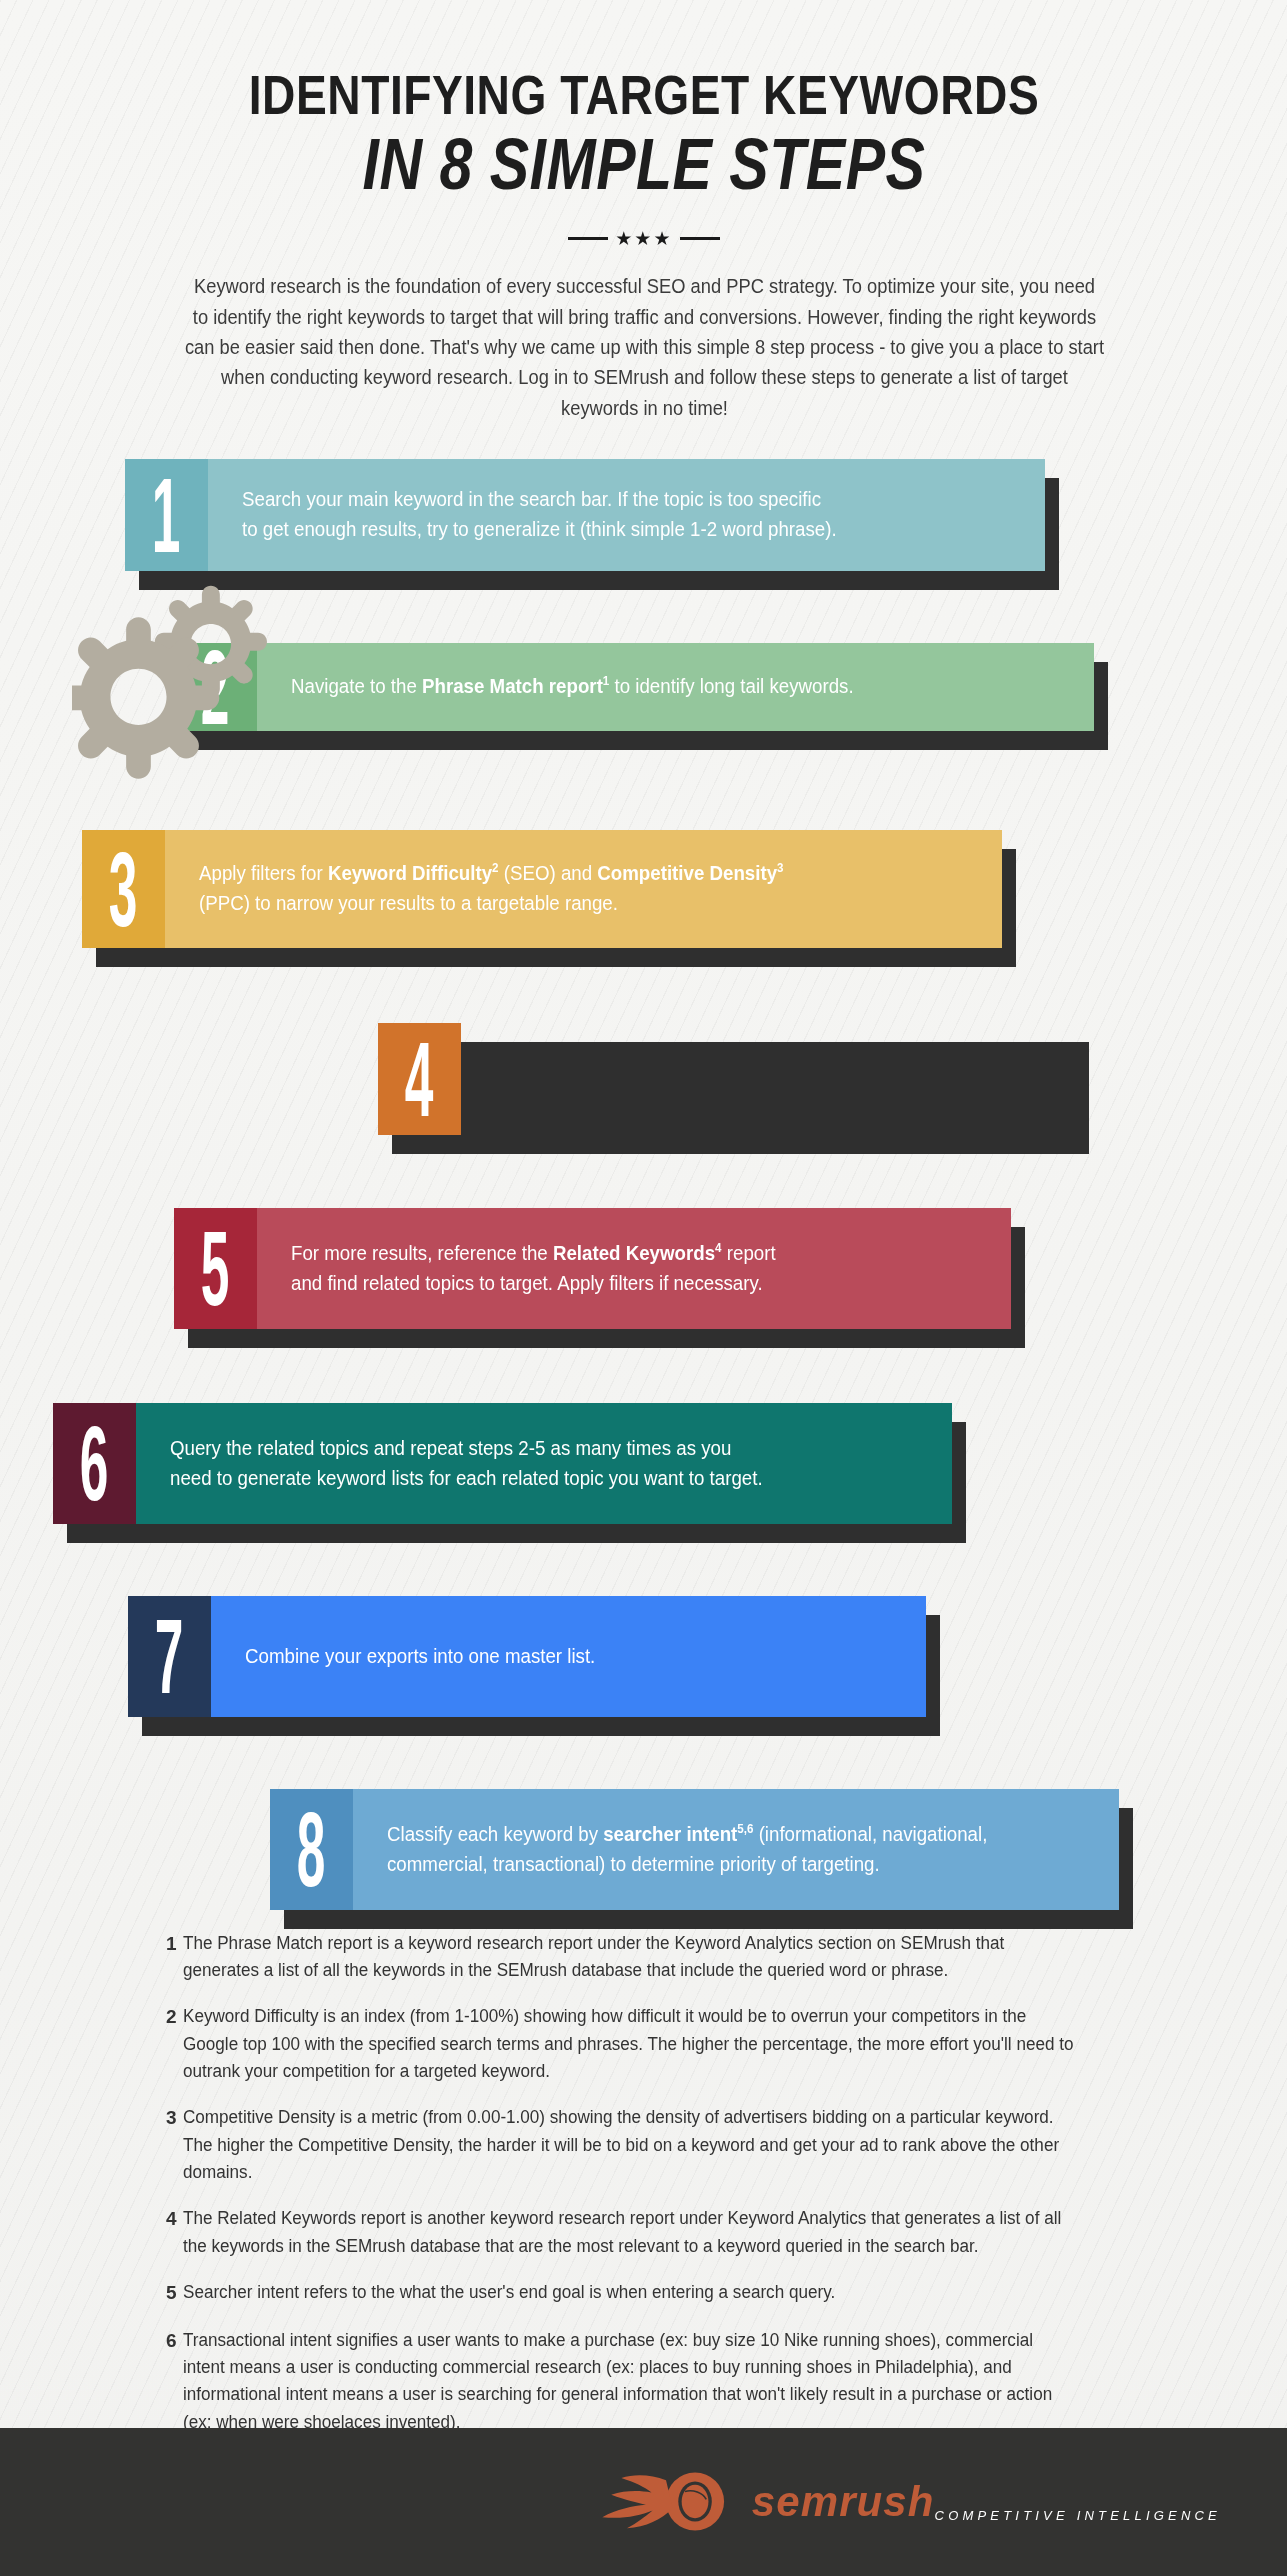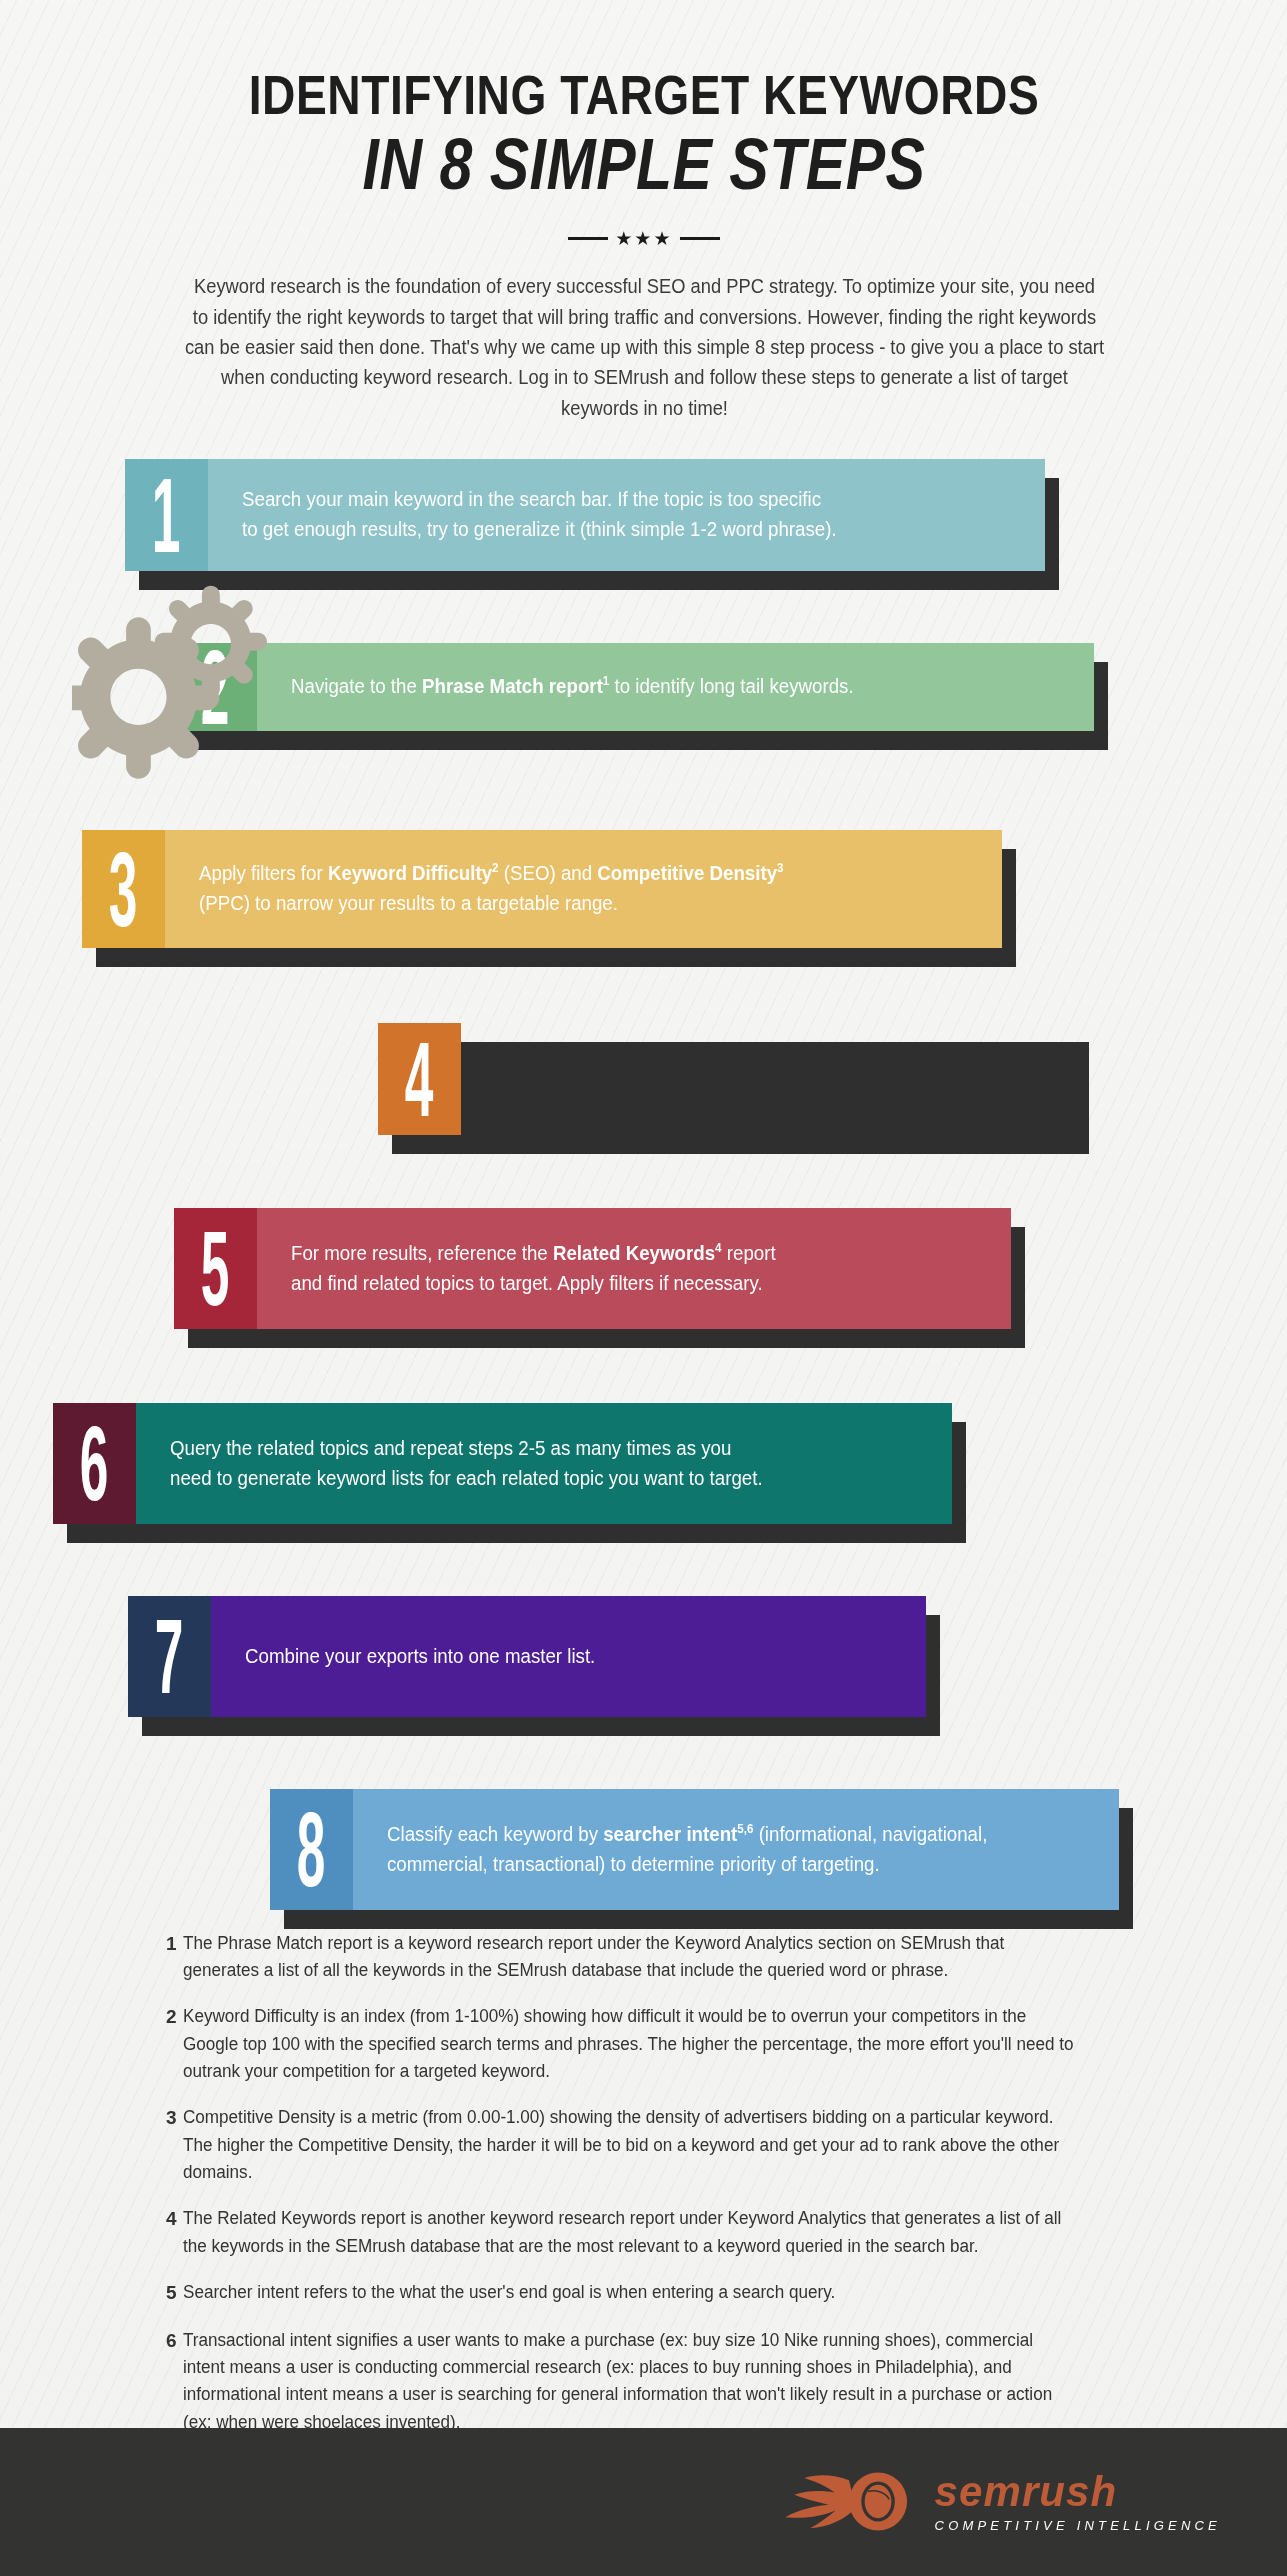--- a/index.html
+++ b/index.html
@@ -262,21 +262,21 @@
         </div>
       </div>
     </div>
 
     <div class="step" id="step-7">
       <div class="shadow" style="background: rgb(47, 47, 47);"></div>
       <div class="bar">
         <div class="numcell" style="background: rgb(36, 57, 90);">
           <span class="num">7</span>
         </div>
-        <div class="textcell" style="background: #4c1d95;">
+        <div class="textcell" style="background: #3b82f6;">
           <div class="txt">Combine your exports into one master list.</div>
         </div>
       </div>
     </div>
 
     <div class="step" id="step-8">
       <div class="shadow" style="background: rgb(47, 47, 47);"></div>
       <div class="bar">
         <div class="numcell" style="background: rgb(79, 143, 191);">
           <span class="num">8</span>
@@ -328,19 +328,19 @@
         </g>
         <g fill="#333331">
           <ellipse cx="228" cy="60" rx="30" ry="36"></ellipse>
         </g>
         <g fill="#bf5c38">
           <ellipse cx="228" cy="60" rx="24" ry="30"></ellipse>
         </g>
         <path d="M210 42 C224 38 242 44 248 56" stroke="#333331" stroke-width="3" fill="none"></path>
       </svg>
     </span>
-    <span style="display:flex;flex-direction:column;align-items:flex-start;">
+    <span style="display:flex;align-items:flex-end;">
       <span class="logo-word" style="color: rgb(191, 92, 56);">semrush</span>
       <span class="logo-sub">COMPETITIVE INTELLIGENCE</span>
     </span>
   </div>
 </div>
 
 
 </body></html>

